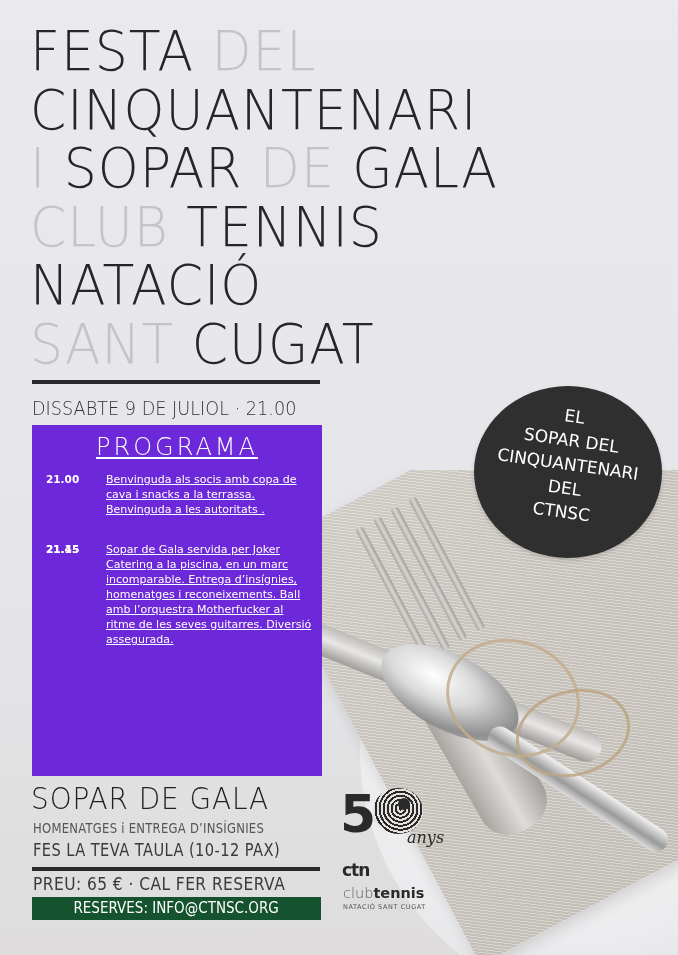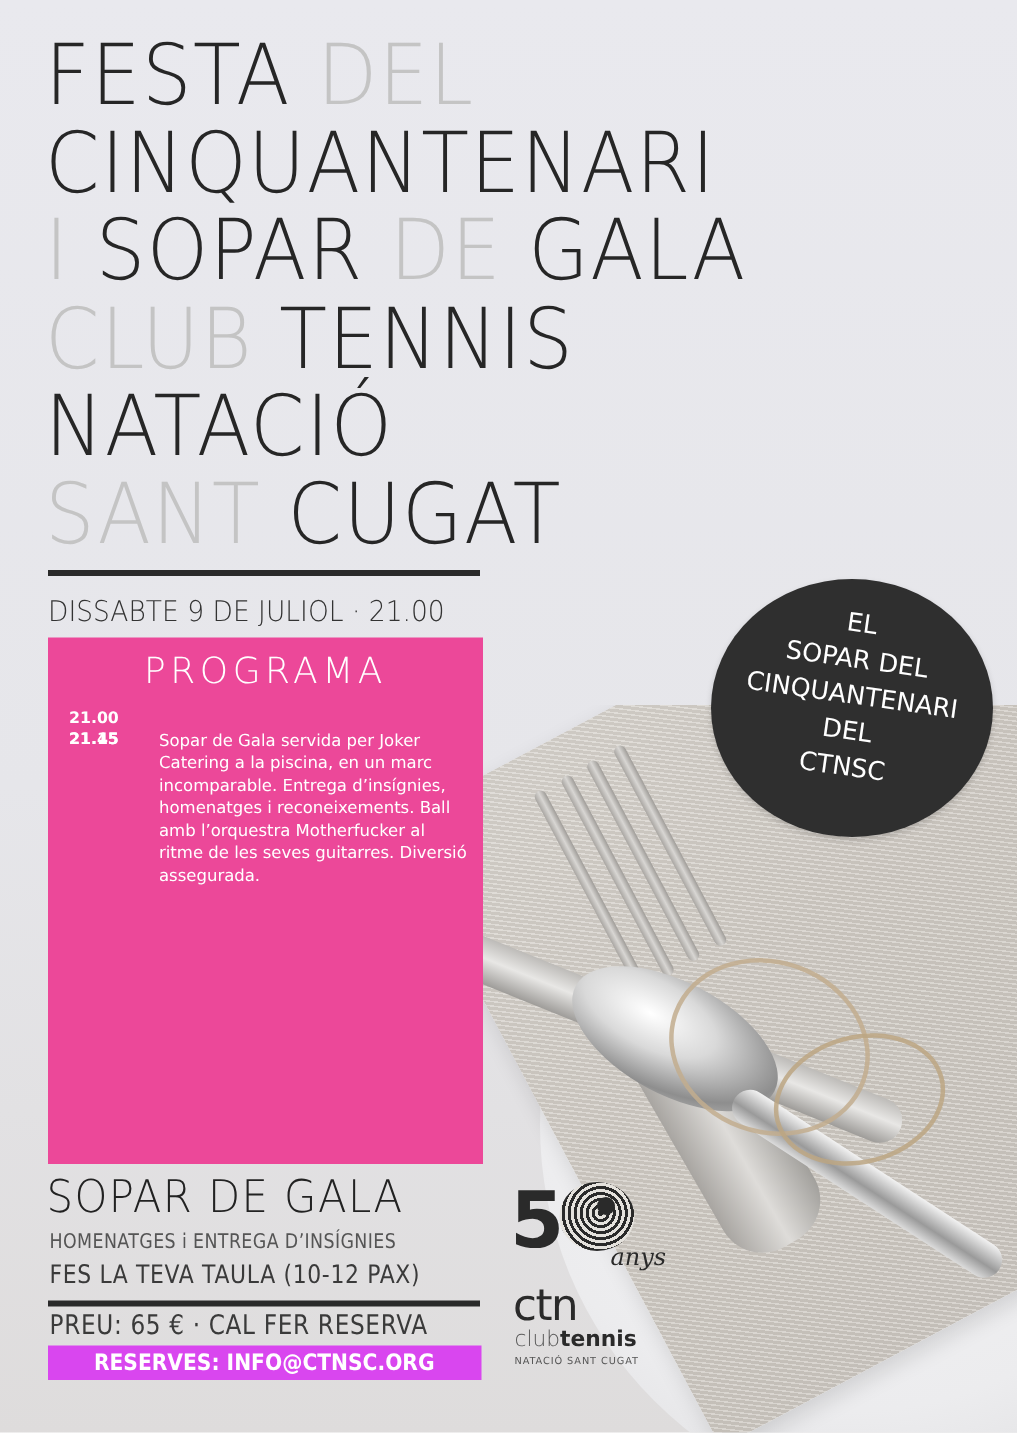--- a/index.html
+++ b/index.html
@@ -70,21 +70,21 @@
   .rule { position: absolute; left: 32px; width: 288px; height: 4px; background: #2a2a2a; }
 
   .date {
     position: absolute; left: 32px; top: 397px; font-size: 19px; color: #333;
     font-weight: 300; letter-spacing: 0px; white-space: nowrap; transform: scaleX(0.93); transform-origin: 0 0;
   }
 
   
   .programa {
     position: absolute; left: 32px; top: 425px; width: 290px; height: 351px;
-    background: #ec4899; color: #fff; box-sizing: border-box;
+    background: #6d28d9; color: #fff; box-sizing: border-box; text-decoration: underline;
   }
   .programa-title {
     text-align: center; font-size: 24px; letter-spacing: 3px; font-weight: 300; margin-top: 8px; line-height: 28px;
   }
   .prog-item { position: relative; margin-top: 8px; padding-left: 74px; font-size: 11px; line-height: 15px; }
   .prog-item.first { margin-top: 11px; }
   .prog-item.gap { margin-top: 25px; }
   .prog-time { position: absolute; left: 14px; top: 0; font-weight: bold; font-size: 10.5px; text-align: center; }
   .prog-desc { display: block; padding-right: 10px; }
   .prog-note { text-align: center; font-size: 11px; line-height: 15px; margin-top: 12px; padding: 0 12px; }
@@ -110,35 +110,35 @@
   }
   .sub2 {
     position: absolute; left: 33px; top: 840px; font-size: 17px; color: #3a3a3a; white-space: nowrap;
     transform: scaleX(0.86); transform-origin: 0 0; letter-spacing: 0.5px;
   }
   .sub3 {
     position: absolute; left: 33px; top: 873px; font-size: 18px; color: #3a3a3a; white-space: nowrap;
     transform: scaleX(0.86); transform-origin: 0 0; letter-spacing: 0.5px;
   }
   .reserves {
-    position: absolute; left: 32px; top: 897px; width: 289px; height: 23px; background: #d946ef;
-    color: #fff; font-size: 15px; font-weight: bold; text-align: center; line-height: 23px; white-space: nowrap;
+    position: absolute; left: 32px; top: 897px; width: 289px; height: 23px; background: #14532d;
+    color: #fff; font-size: 15px; font-weight: normal; text-align: center; line-height: 23px; white-space: nowrap;
   }
   .reserves span { display: inline-block; transform: scaleX(0.9); }
 
   
   .logo { position: absolute; left: 340px; top: 782px; width: 95px; height: 140px; }
   .logo-five { position: absolute; left: 0; top: 4px; font-size: 52px; font-weight: bold; color: #2a2a2a; line-height: 56px; }
   .logo-ball {
     position: absolute; left: 33px; top: 6px; width: 50px; height: 46px; border-radius: 50%;
     background: repeating-radial-gradient(circle at 55% 45%, #2a2a2a 0 2px, #e5e2dd 2px 4px);
   }
   .logo-ball-dot { position: absolute; left: 58px; top: 16px; width: 12px; height: 12px; border-radius: 50%; background: #2a2a2a; }
   .logo-anys { position: absolute; left: 34px; top: 46px; font-family: "DejaVu Serif", serif; font-style: italic; font-size: 16px; color: #2a2a2a; margin-left: 33px; }
-  .logo-ctn { position: absolute; left: 2px; top: 74px; font-size: 29px; font-weight: normal; color: #2a2a2a; letter-spacing: -1px; line-height: 28px; }
+  .logo-ctn { position: absolute; left: 2px; top: 74px; font-size: 17px; font-weight: bold; color: #2a2a2a; letter-spacing: -1px; line-height: 28px; }
   .logo-club { position: absolute; left: 3px; top: 103px; font-size: 14.5px; color: #2a2a2a; line-height: 16px; white-space: nowrap; }
   .logo-club .thin { color: #5a5a5a; font-weight: 300; }
   .logo-club .bold { font-weight: bold; }
   .logo-nat { position: absolute; left: 3px; top: 121px; font-size: 6.5px; color: #555; letter-spacing: 0.6px; white-space: nowrap; }
 </style>
 </head>
 <body>
 
 <div class="poster">
 
@@ -168,20 +168,21 @@
 
   <div class="rule" style="top:380px;"></div>
 
   <div class="date">DISSABTE 9 DE JULIOL · 21.00</div>
 
   <div class="programa">
     <div class="programa-title">PROGRAMA</div>
 
     <div class="prog-item first">
       <span class="prog-time">21.00</span>
+      <span class="prog-desc">Benvinguda als socis amb copa de cava i snacks a la terrassa. Benvinguda a les autoritats .</span>
     </div>
     <div class="prog-item gap">
       <span class="prog-time">21.15</span>
     </div>
     <div class="prog-item gap">
       <span class="prog-time">21.45</span>
       <span class="prog-desc">Sopar de Gala servida per Joker Catering a la piscina, en un marc incomparable. Entrega d’insígnies, homenatges i reconeixements. Ball amb l’orquestra Motherfucker al ritme de les seves guitarres. Diversió assegurada.</span>
     </div>
 
   </div>

